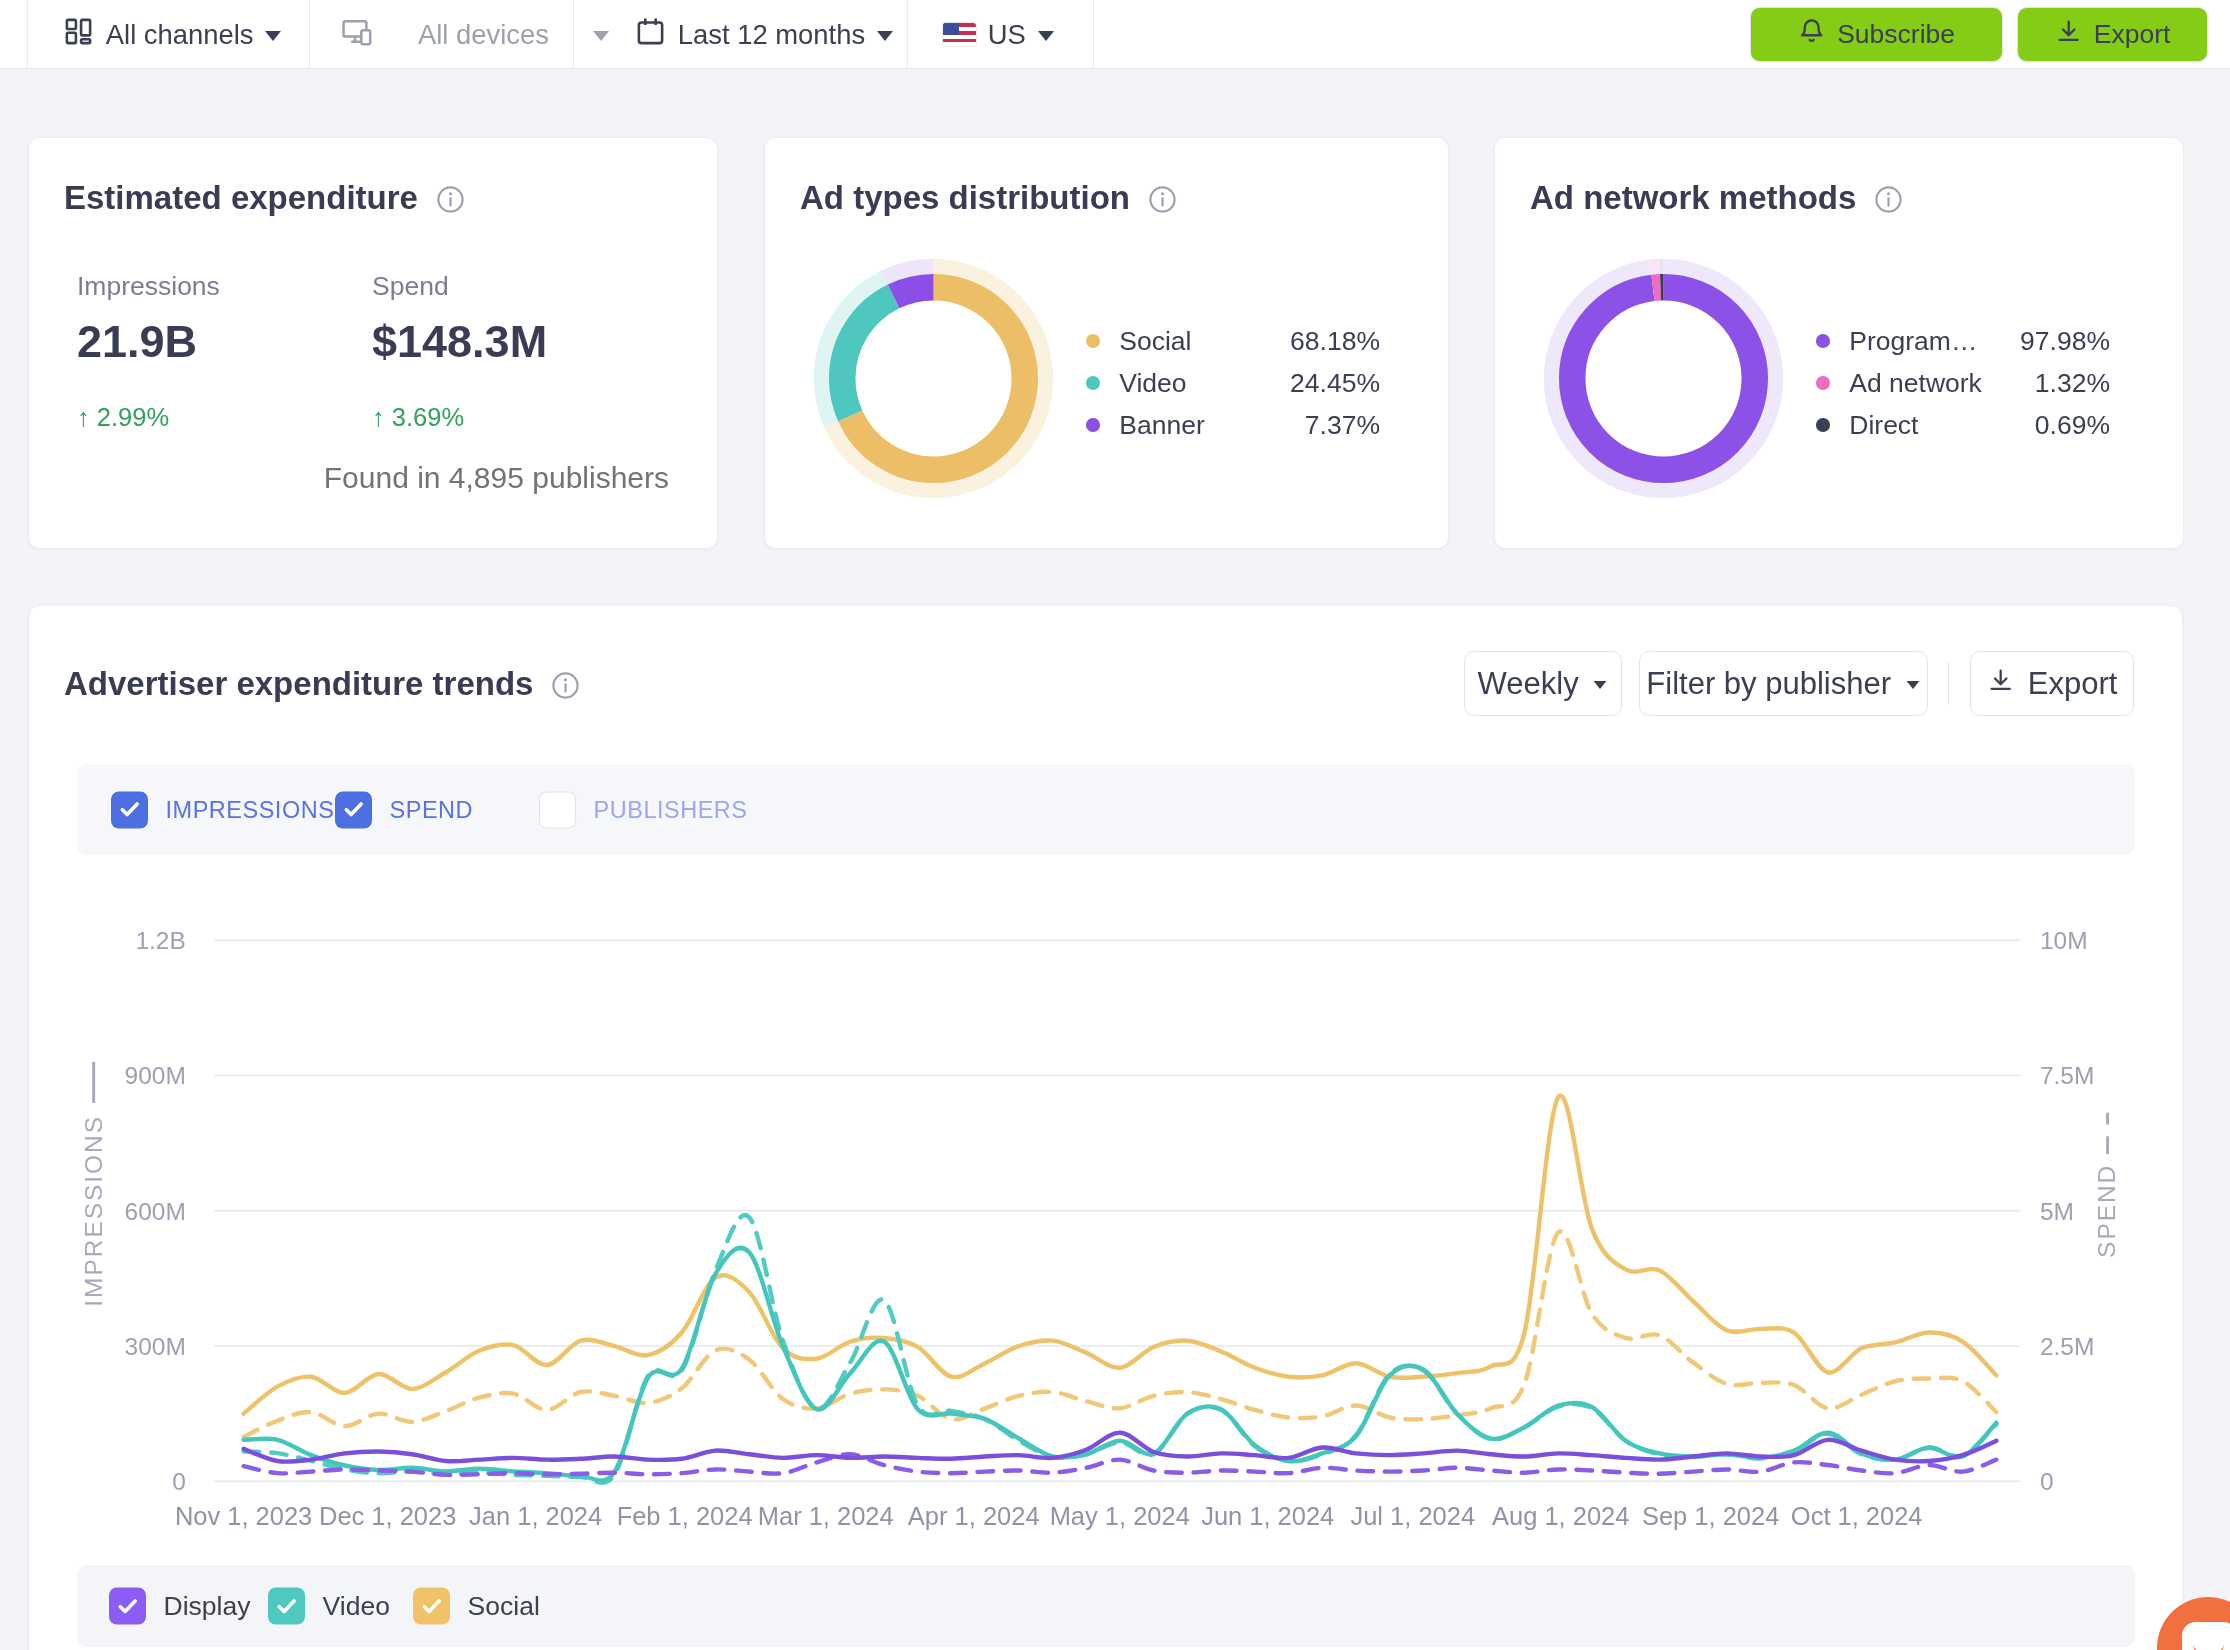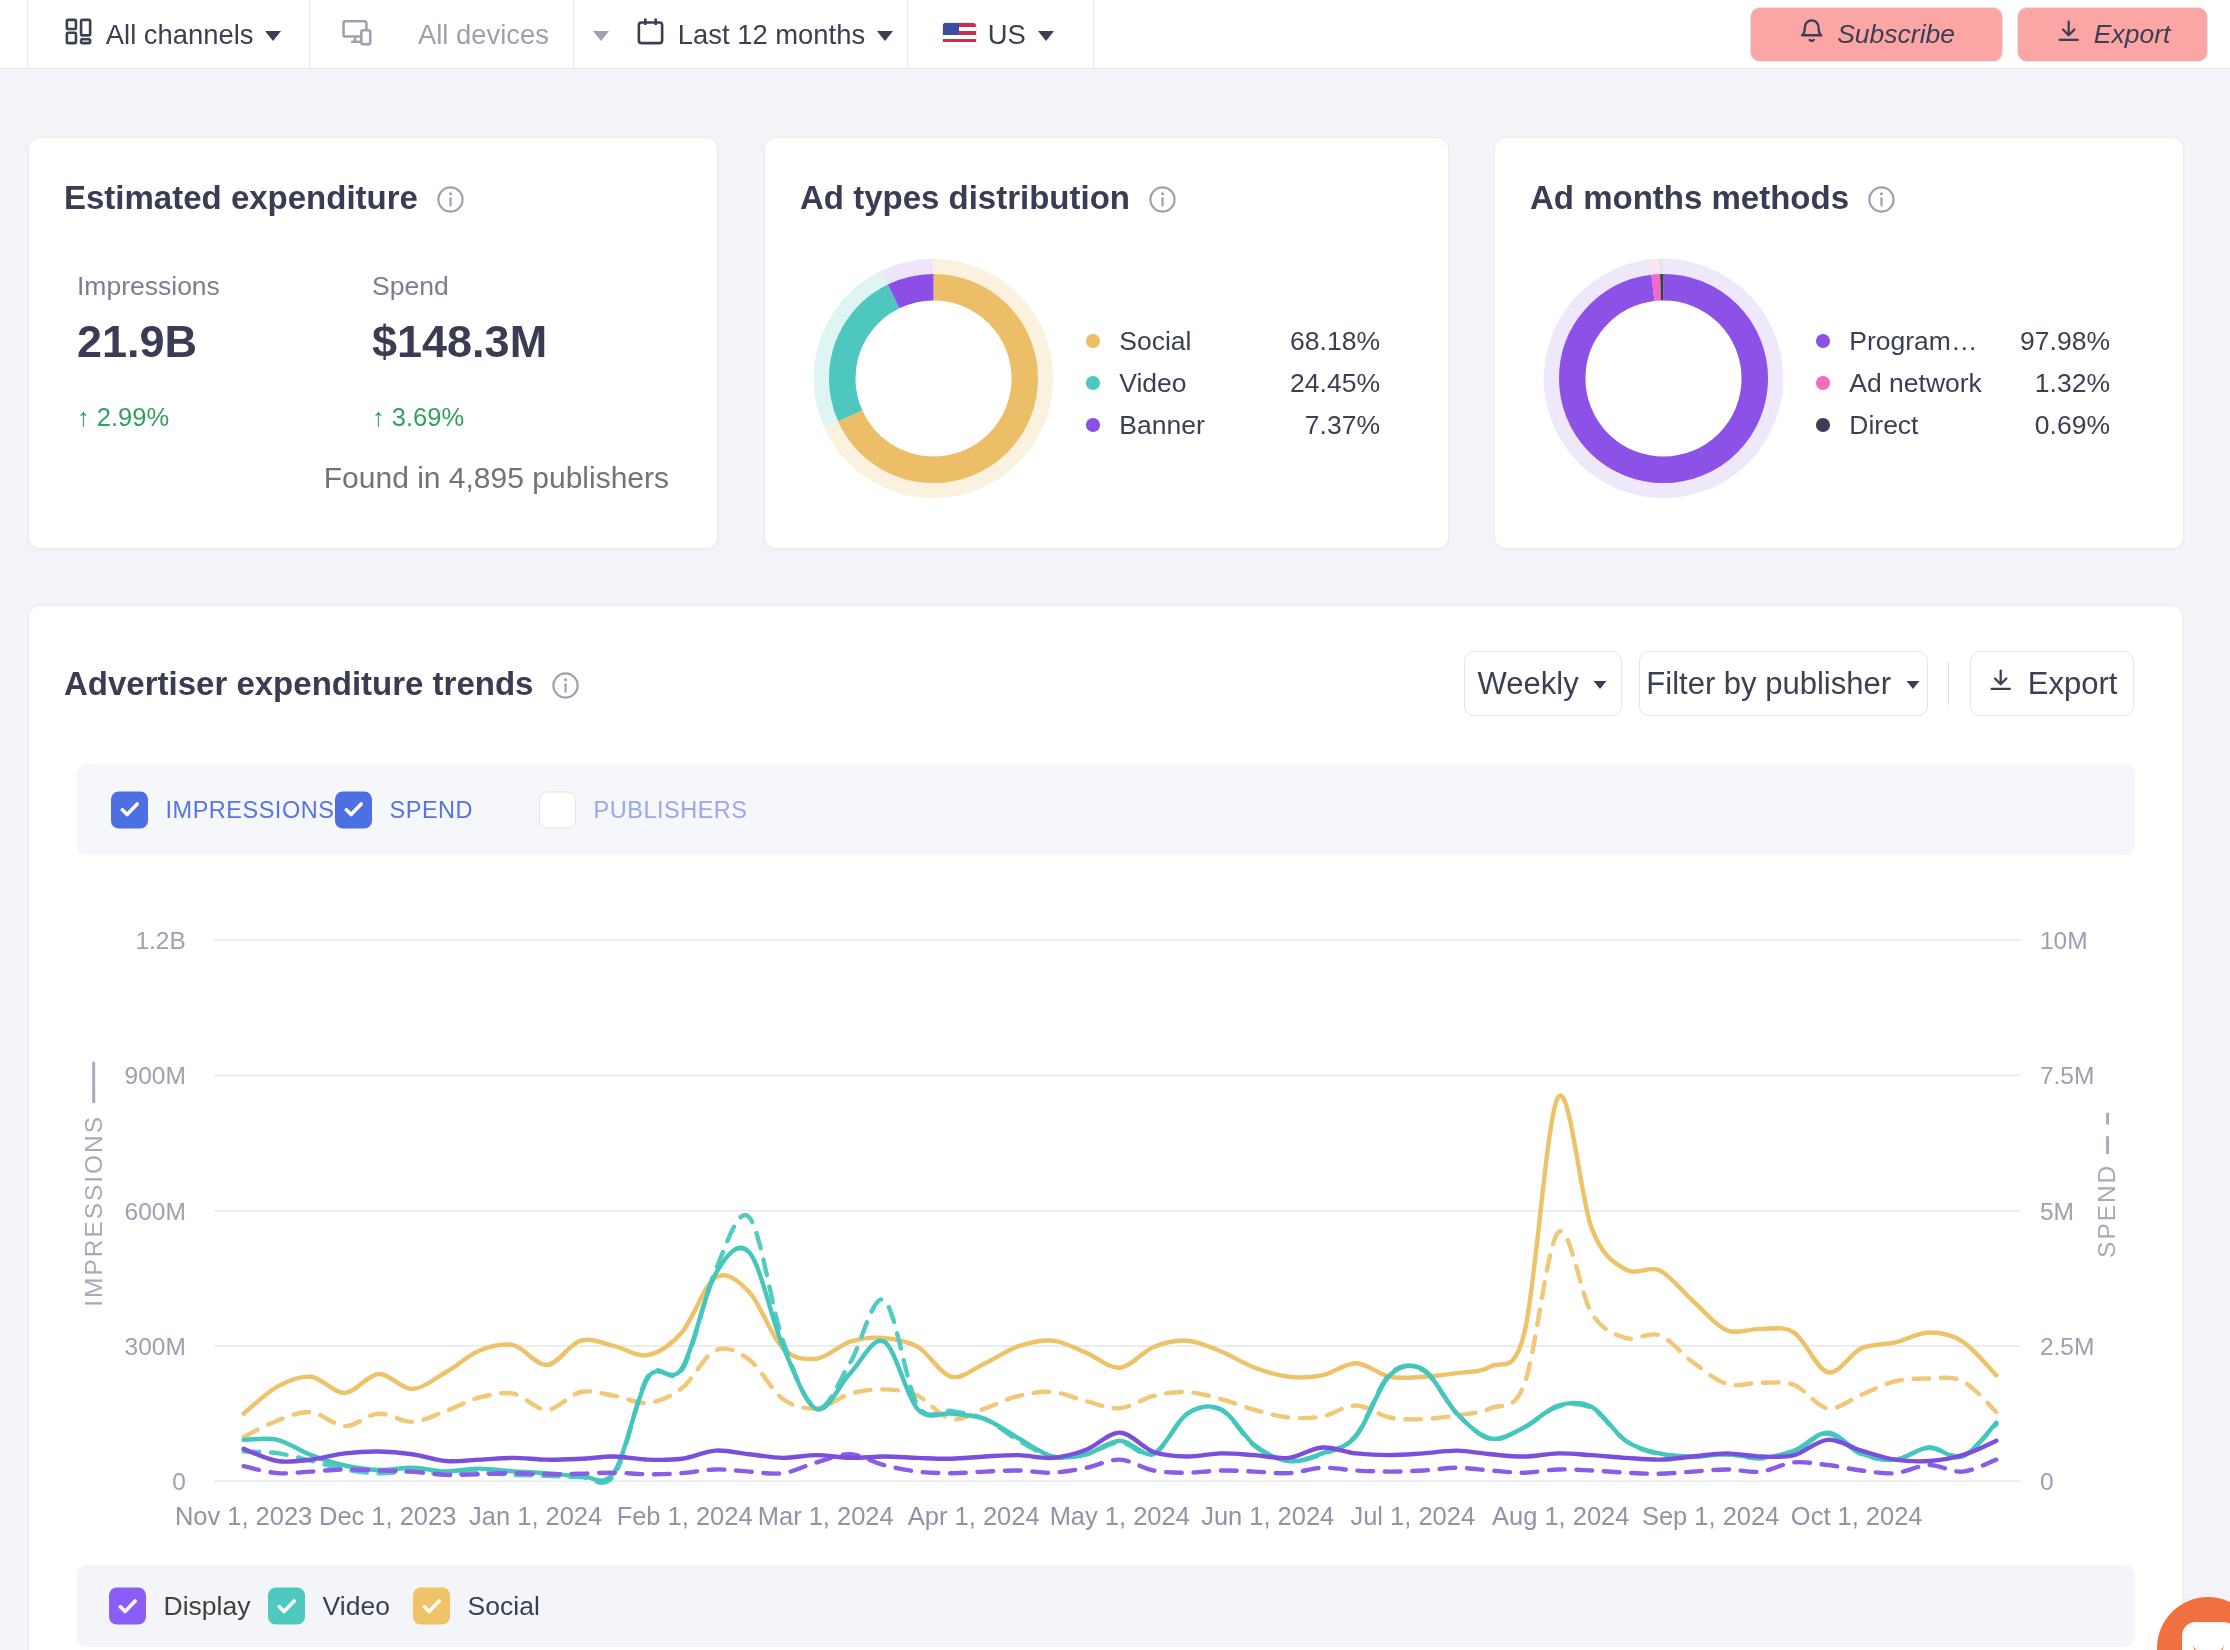--- a/index.html
+++ b/index.html
@@ -11,22 +11,22 @@
     color:#3B3F54;
     -webkit-font-smoothing:antialiased;
   }
   
   .toolbar { position:absolute; left:0; top:0; width:2231px; height:69px; background:#fff; border-bottom:1px solid #E8E9EF; }
   .toolbar .vsep { position:absolute; top:0; width:1px; height:69px; background:#E8E9EF; }
   .tb-item { position:absolute; top:0; height:69px; display:flex; align-items:center; gap:11.8px; font-size:27.4px; color:#3B3F54; cursor:pointer; }
   .tb-item.disabled { color:#9DA0AF;gap:44px; }
   .caret { width:0; height:0; border-left:8.8px solid transparent; border-right:8.8px solid transparent; border-top:10.8px solid #3B3F54; margin-top:2.9px; }
   .caret.gray { border-top-color:#9DA0AF; }
-  .btn { position:absolute; top:6.9px; height:55px; background:#fca5a5; border:1px solid #E3E4EA; border-radius:9.8px;
-         display:flex; align-items:center; justify-content:center; gap:11.8px; font-size:26.5px; color:#3B3F54; cursor:pointer;font-style:italic; }
+  .btn { position:absolute; top:6.9px; height:55px; background:#84cc16; border:1px solid #E3E4EA; border-radius:9.8px;
+         display:flex; align-items:center; justify-content:center; gap:11.8px; font-size:26.5px; color:#3B3F54; cursor:pointer; }
   .flag { width:33px; height:23.5px; border-radius:2.9px; overflow:hidden; position:relative; box-shadow:0 0 0 1px rgba(0,0,0,.08);
           background:repeating-linear-gradient(#C9304E 0 3.9px,#fff 3.9px 7.8px); }
   .flag::after { content:""; position:absolute; left:0; top:0; width:15.7px; height:11.8px; background:#3C4D9E; }
   
   .card { position:absolute; background:#fff; border:1px solid #ECEDF2; border-radius:11.8px; box-shadow:0 1px 2.9px rgba(40,42,60,.05); }
   .card-title { position:absolute; left:35px; top:41px; font-size:33px; font-weight:700; color:#393C52; display:flex; align-items:center; gap:17.6px; }
   .info { width:29px; height:29px; flex:0 0 auto; }
   .kpi-label { font-size:26.5px; color:#7A7E90; }
   .kpi-value { font-size:45px; font-weight:700; color:#393C52; margin-top:13.7px; }
   .kpi-change { font-size:25.5px; color:#33A05F; margin-top:35px; }
@@ -175,21 +175,21 @@
       <div class="dlegend-row">
         <span class="dlegend-dot" style="background: rgb(139, 79, 232);"></span>
         <span>Banner</span>
         <span class="dlegend-val">7.37%</span>
       </div>
     </div>
 </div>
 
 <div class="card" style="left:1494px; top:137px; width:690px; height:412px">
   <div class="card-title">
-    <span>Ad months methods</span>
+    <span>Ad network methods</span>
     <span class="info">
       <svg width="29" height="29" viewBox="0 0 24 24" fill="none" stroke="#9DA0AF" stroke-width="1.8">
         <circle cx="12" cy="12" r="10"></circle>
           <path d="M12 11v6" stroke-linecap="round"></path>
           <circle cx="12" cy="7.2" r="1.3" fill="#9DA0AF" stroke="none"></circle>
       </svg></span>
   </div>
   <div class="donut" id="donut-ad-buying"><svg width="265" height="265" viewBox="0 0 270 270">
         <circle cx="135" cy="135" r="113" fill="none" stroke="#EFE8FA" stroke-width="18" stroke-dasharray="695.6579409291251 14.341998782168162" stroke-dashoffset="0" transform="rotate(-90 135 135)"></circle>
         <circle cx="135" cy="135" r="113" fill="none" stroke="#FBE4F3" stroke-width="18" stroke-dasharray="9.37199920418907 700.6279405071042" stroke-dashoffset="-695.6579409291251" transform="rotate(-90 135 135)"></circle>

